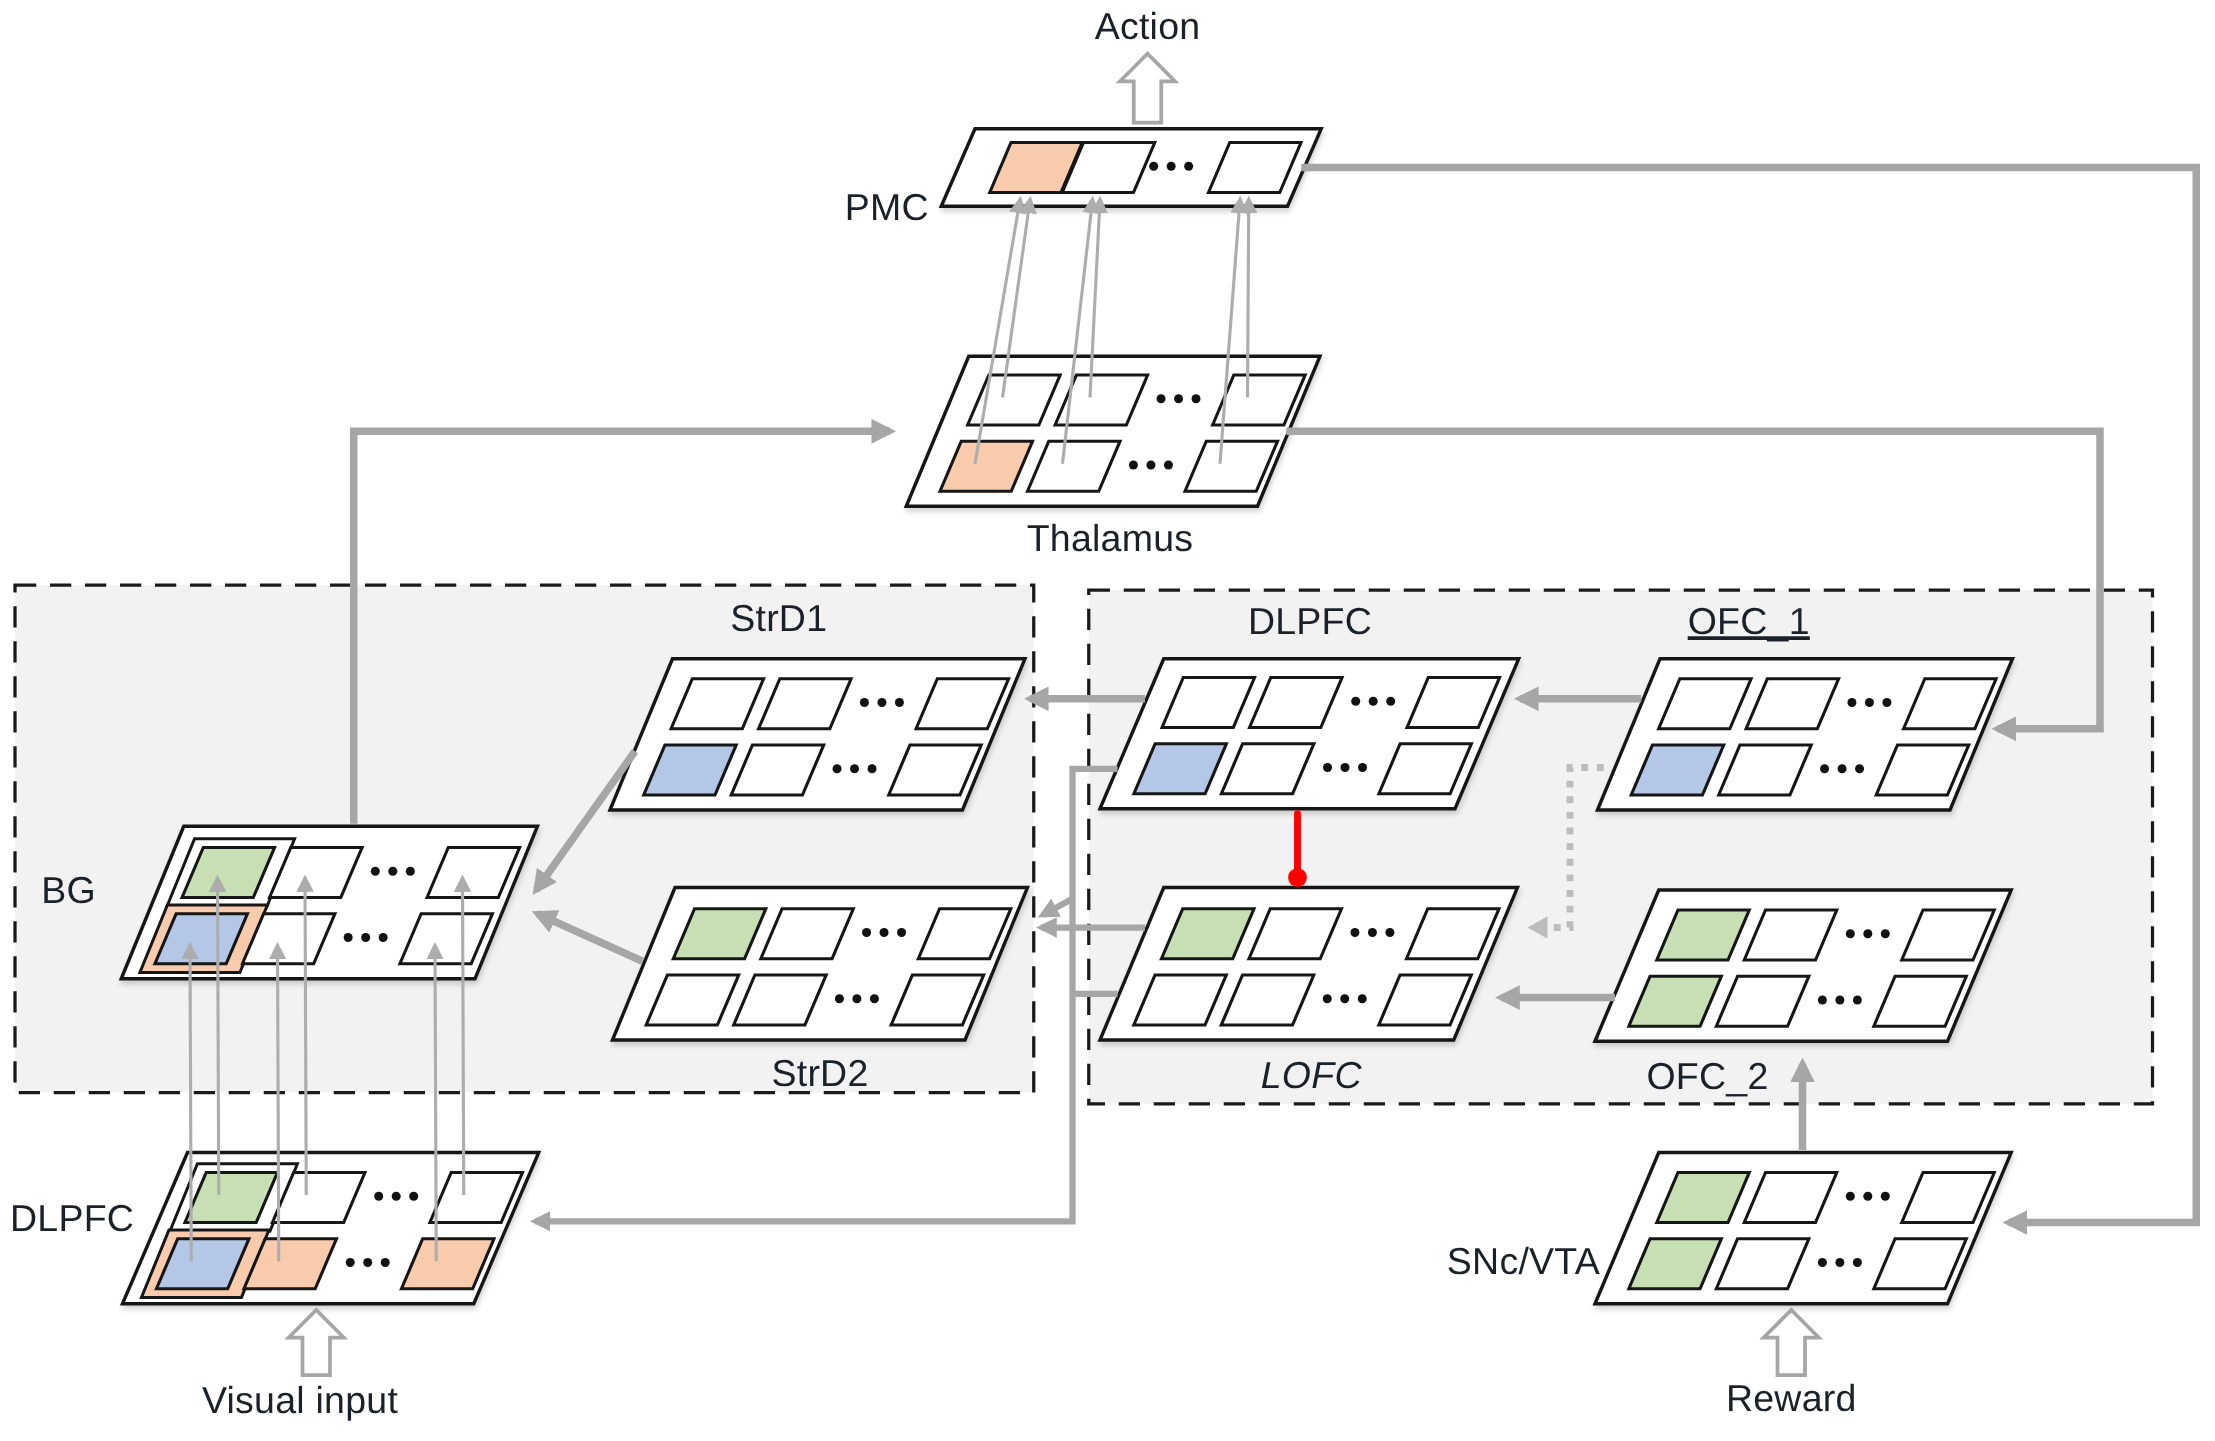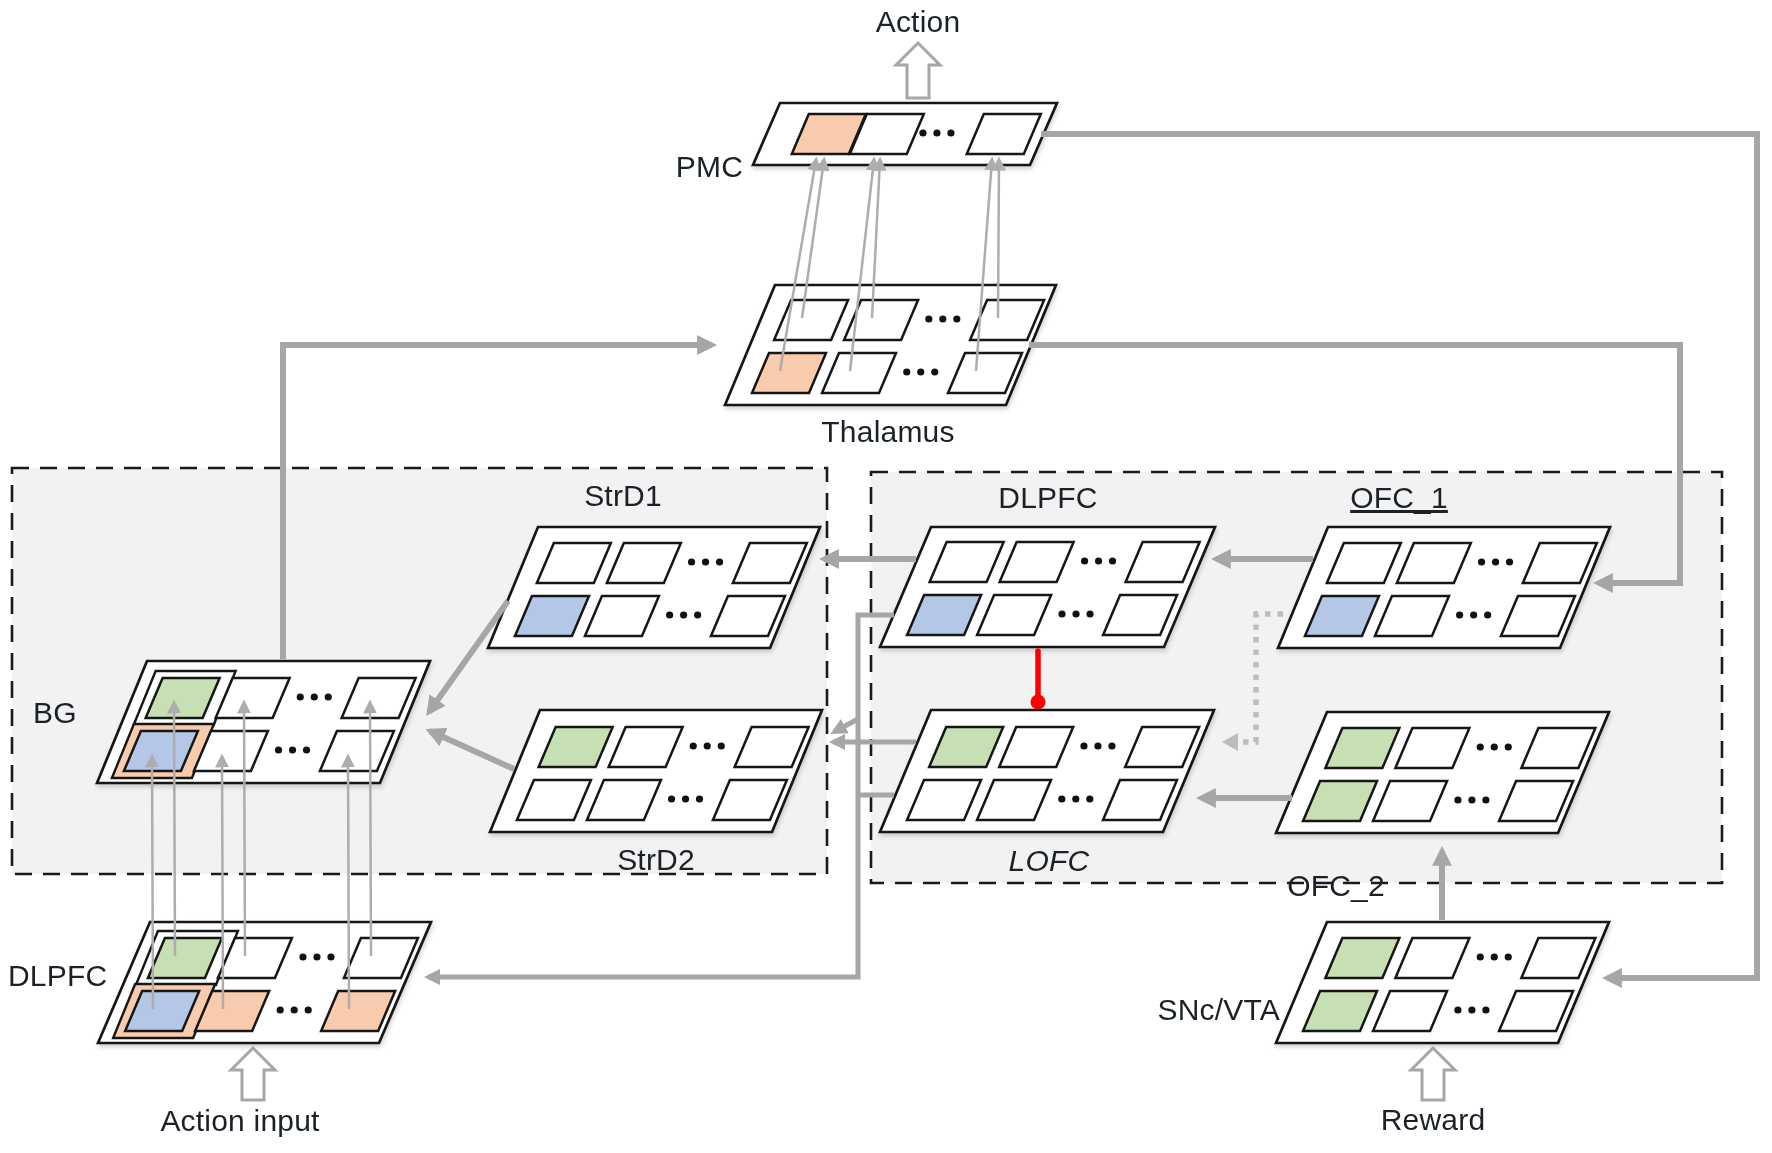--- a/index.html
+++ b/index.html
@@ -238,18 +238,18 @@
 
   <div class="lbl ctr" style="left:918px;top:7px;">Action</div>
   <div class="lbl rgt" style="left:743px;top:116px;margin-top:36px;">PMC</div>
   <div class="lbl ctr" style="left:888px;top:417px;">Thalamus</div>
   <div class="lbl ctr" style="left:623px;top:481px;">StrD1</div>
   <div class="lbl ctr" style="left:1048px;top:483px;">DLPFC</div>
   <div class="lbl ctr" style="left:1399px;top:483px;text-decoration:underline;">OFC_1</div>
   <div class="lbl" style="left:33px;top:698px;">BG</div>
   <div class="lbl ctr" style="left:656px;top:845px;">StrD2</div>
   <div class="lbl ctr" style="left:1049px;top:846px;font-style:italic;">LOFC</div>
-  <div class="lbl ctr" style="left:1336px;top:847px;margin-top:24px;">OFC_2</div>
+  <div class="lbl ctr" style="left:1366px;top:847px;">OFC_2</div>
   <div class="lbl" style="left:8px;top:961px;">DLPFC</div>
   <div class="lbl rgt" style="left:1280px;top:960px;margin-top:35px;">SNc/VTA</div>
-  <div class="lbl ctr" style="left:240px;top:1106px;">Action input</div>
+  <div class="lbl ctr" style="left:240px;top:1106px;">Visual input</div>
   <div class="lbl ctr" style="left:1433px;top:1105px;">Reward</div>
 </div>
 
 </body></html>

